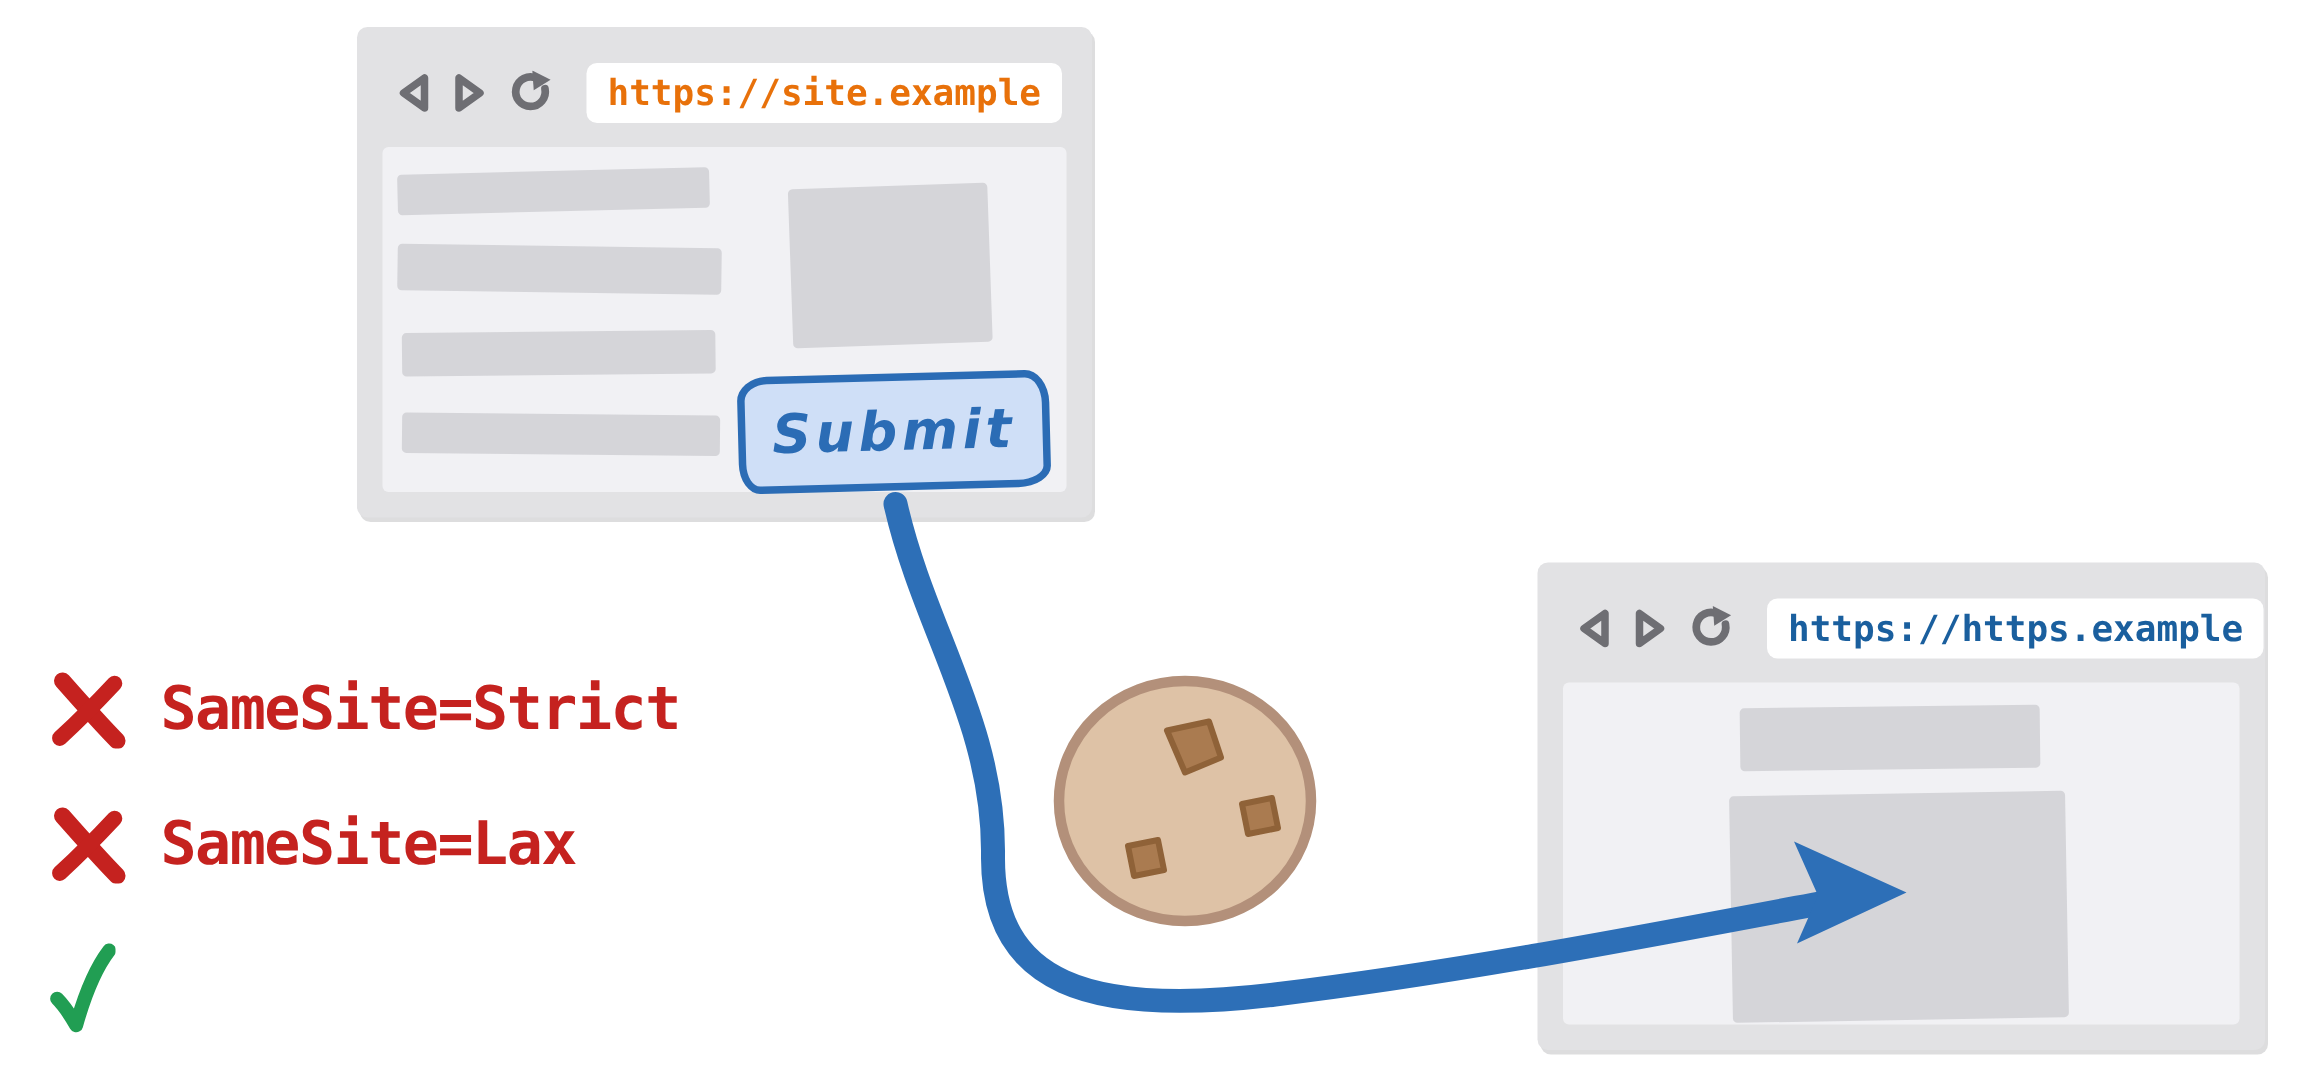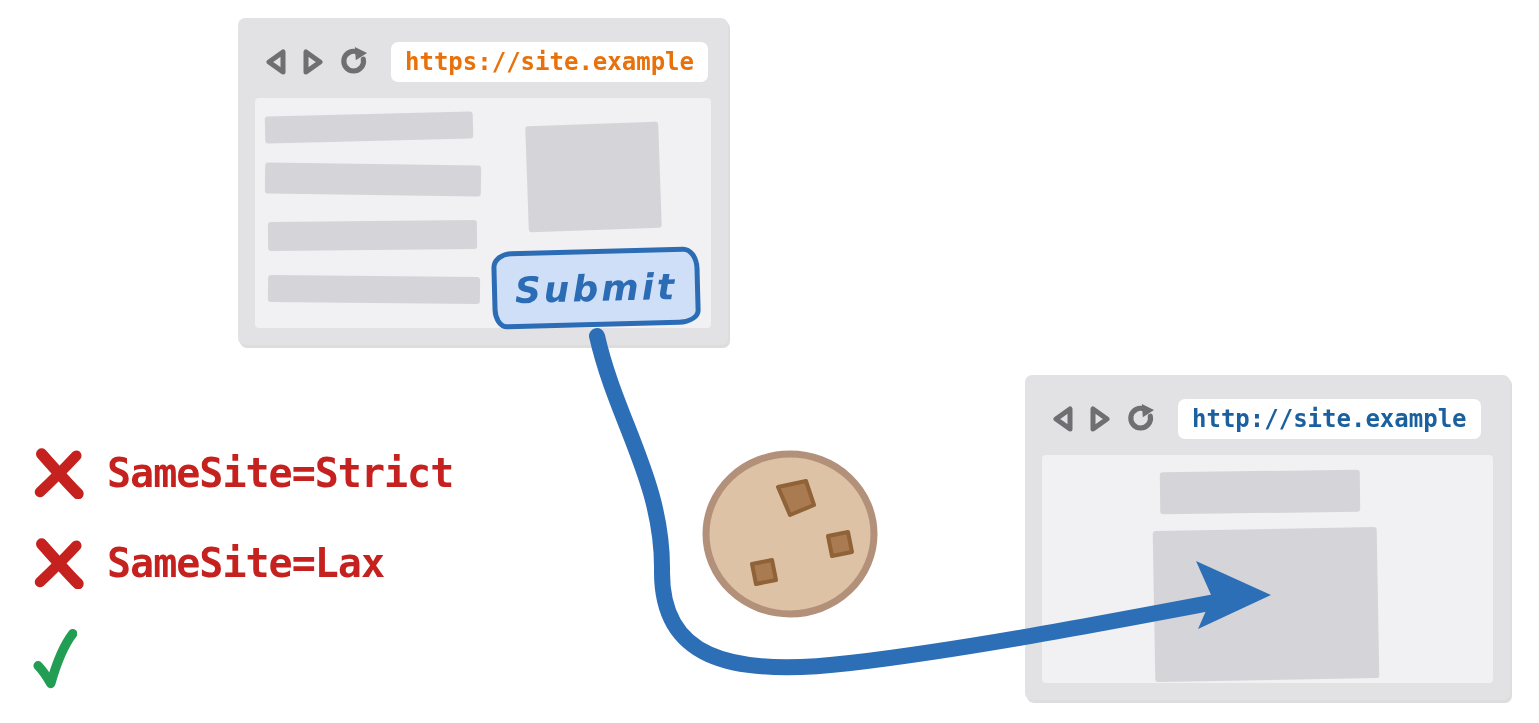--- a/index.html
+++ b/index.html
@@ -93,21 +93,21 @@
         <polygon points="19,4 19,24 5,14" fill="none" stroke="#6e6e73" stroke-width="5" stroke-linejoin="round"></polygon>
       </svg>
       <svg class="nav-ic" width="24" height="28" viewBox="0 0 24 28">
         <polygon points="5,4 5,24 19,14" fill="none" stroke="#6e6e73" stroke-width="5" stroke-linejoin="round"></polygon>
       </svg>
       <svg class="nav-ic" width="30" height="30" viewBox="0 0 32 32">
         <path d="M 21 5.5 A 10.5 10.5 0 1 0 27 13" fill="none" stroke="#6e6e73" stroke-width="5.5" stroke-linecap="round"></path>
         <polygon points="18,0 31,6.5 19,14" fill="#6e6e73"></polygon>
       </svg>
       <div class="urlbar">
-        <span>http://site.example</span>
+        <span>https://https.example</span>
       </div>
     </div>
     <div class="content">
       <div class="ph b5"></div>
       <div class="ph box2"></div>
     </div>
   </div>
 
   <div class="rule r1">
     <svg width="52" height="52" viewBox="0 0 60 60">

